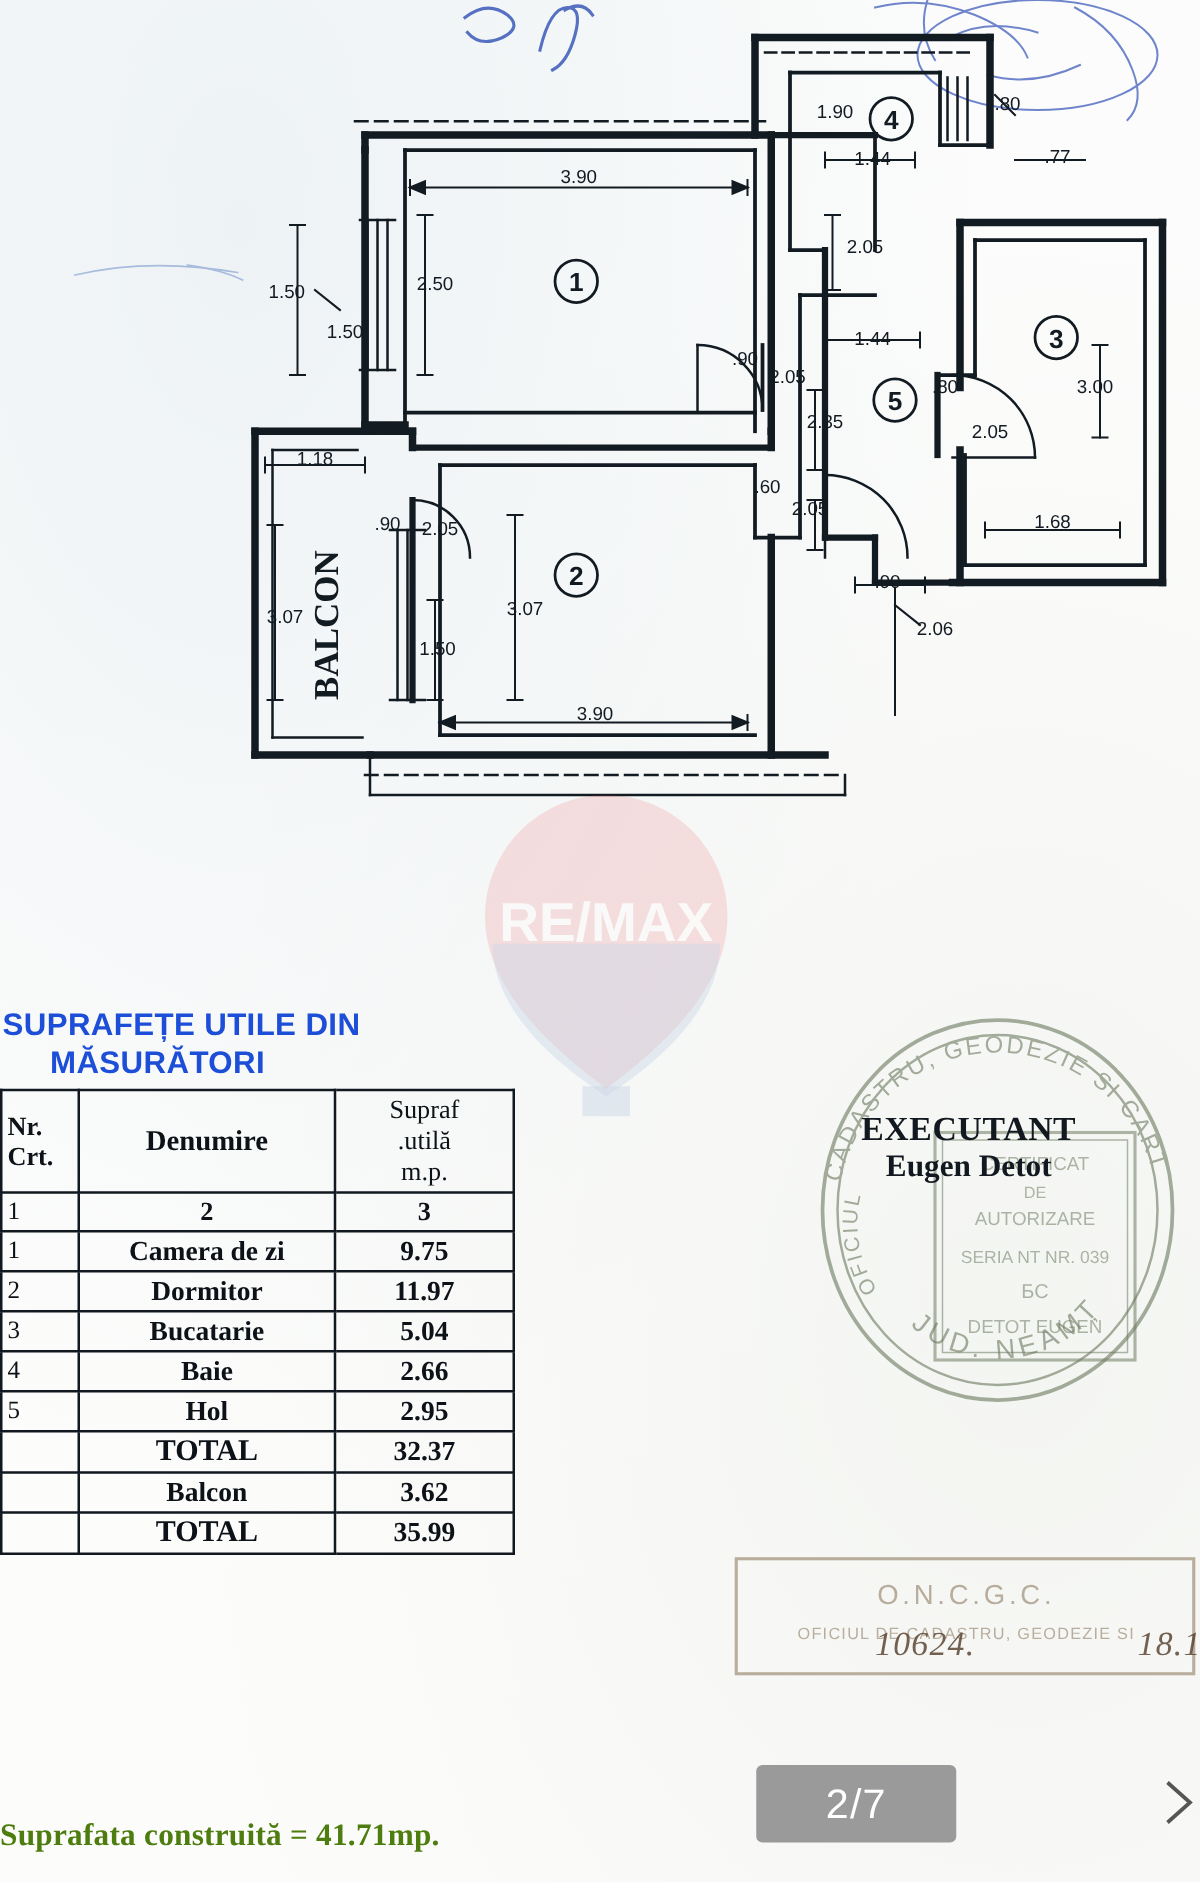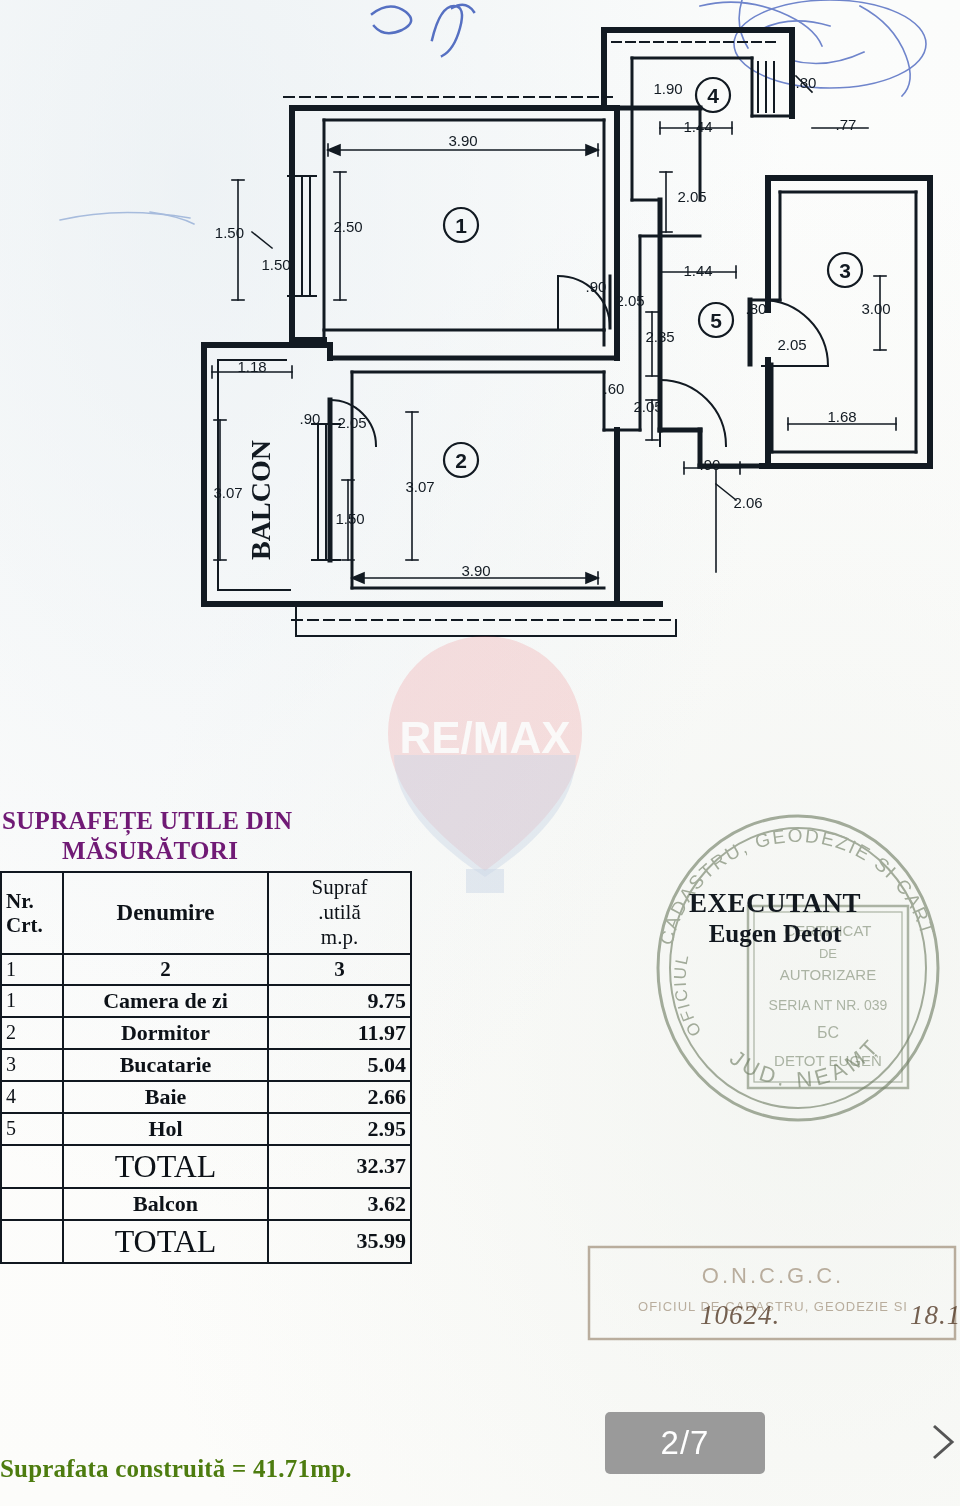--- a/index.html
+++ b/index.html
@@ -45,29 +45,29 @@
     opacity: 0.5;
   }
 
   
   .table-block {
     position: absolute;
     left: 0px; top: 806px;
     width: 415px;
   }
   .table-title {
-    font-family: Liberation Serif, serif;
+    font-family: Liberation Sans, sans-serif;
     font-weight: bold;
     font-size: 25px;
     letter-spacing: 0.3px;
     line-height: 1.18;
-    color: #701a75;
+    color: #1d4ed8;
   }
   .table-title .l1 { display:block; padding-left: 2px; }
-  .table-title .l2 { display:block; padding-left: 62px; }
+  .table-title .l2 { display:block; padding-left: 40px; }
 
   table.areas {
     border-collapse: collapse;
     margin-top: 6px;
     width: 410px;
     table-layout: fixed;
   }
   table.areas td {
     border: 2px solid #111820;
     font-family: "Liberation Serif", serif;
@@ -92,24 +92,24 @@
   td.num-col {
     font-size: 21px; font-weight: bold; text-align: center;
   }
   td.idx {
     font-size: 20px; text-align: left; padding-left: 10px;
   }
   td.name {
     font-size: 22px; font-weight: bold; text-align: center;
   }
   td.val {
-    font-size: 22px; font-weight: bold; text-align: right; padding-right: 16px;
+    font-size: 22px; font-weight: bold; text-align: center; padding-right: 16px;
   }
   td.total-label {
-    font-size: 32px; font-weight: normal; text-align: center;
+    font-size: 24px; font-weight: bold; text-align: center;
   }
   td.blank { border-left: 2px solid #111820; border-right: 2px solid #111820; }
 
   .construita {
     position: absolute;
     left: 0px; top: 1455px;
     width: 470px;
     font-family: "Liberation Serif", serif;
     font-weight: bold;
     font-size: 25px;

